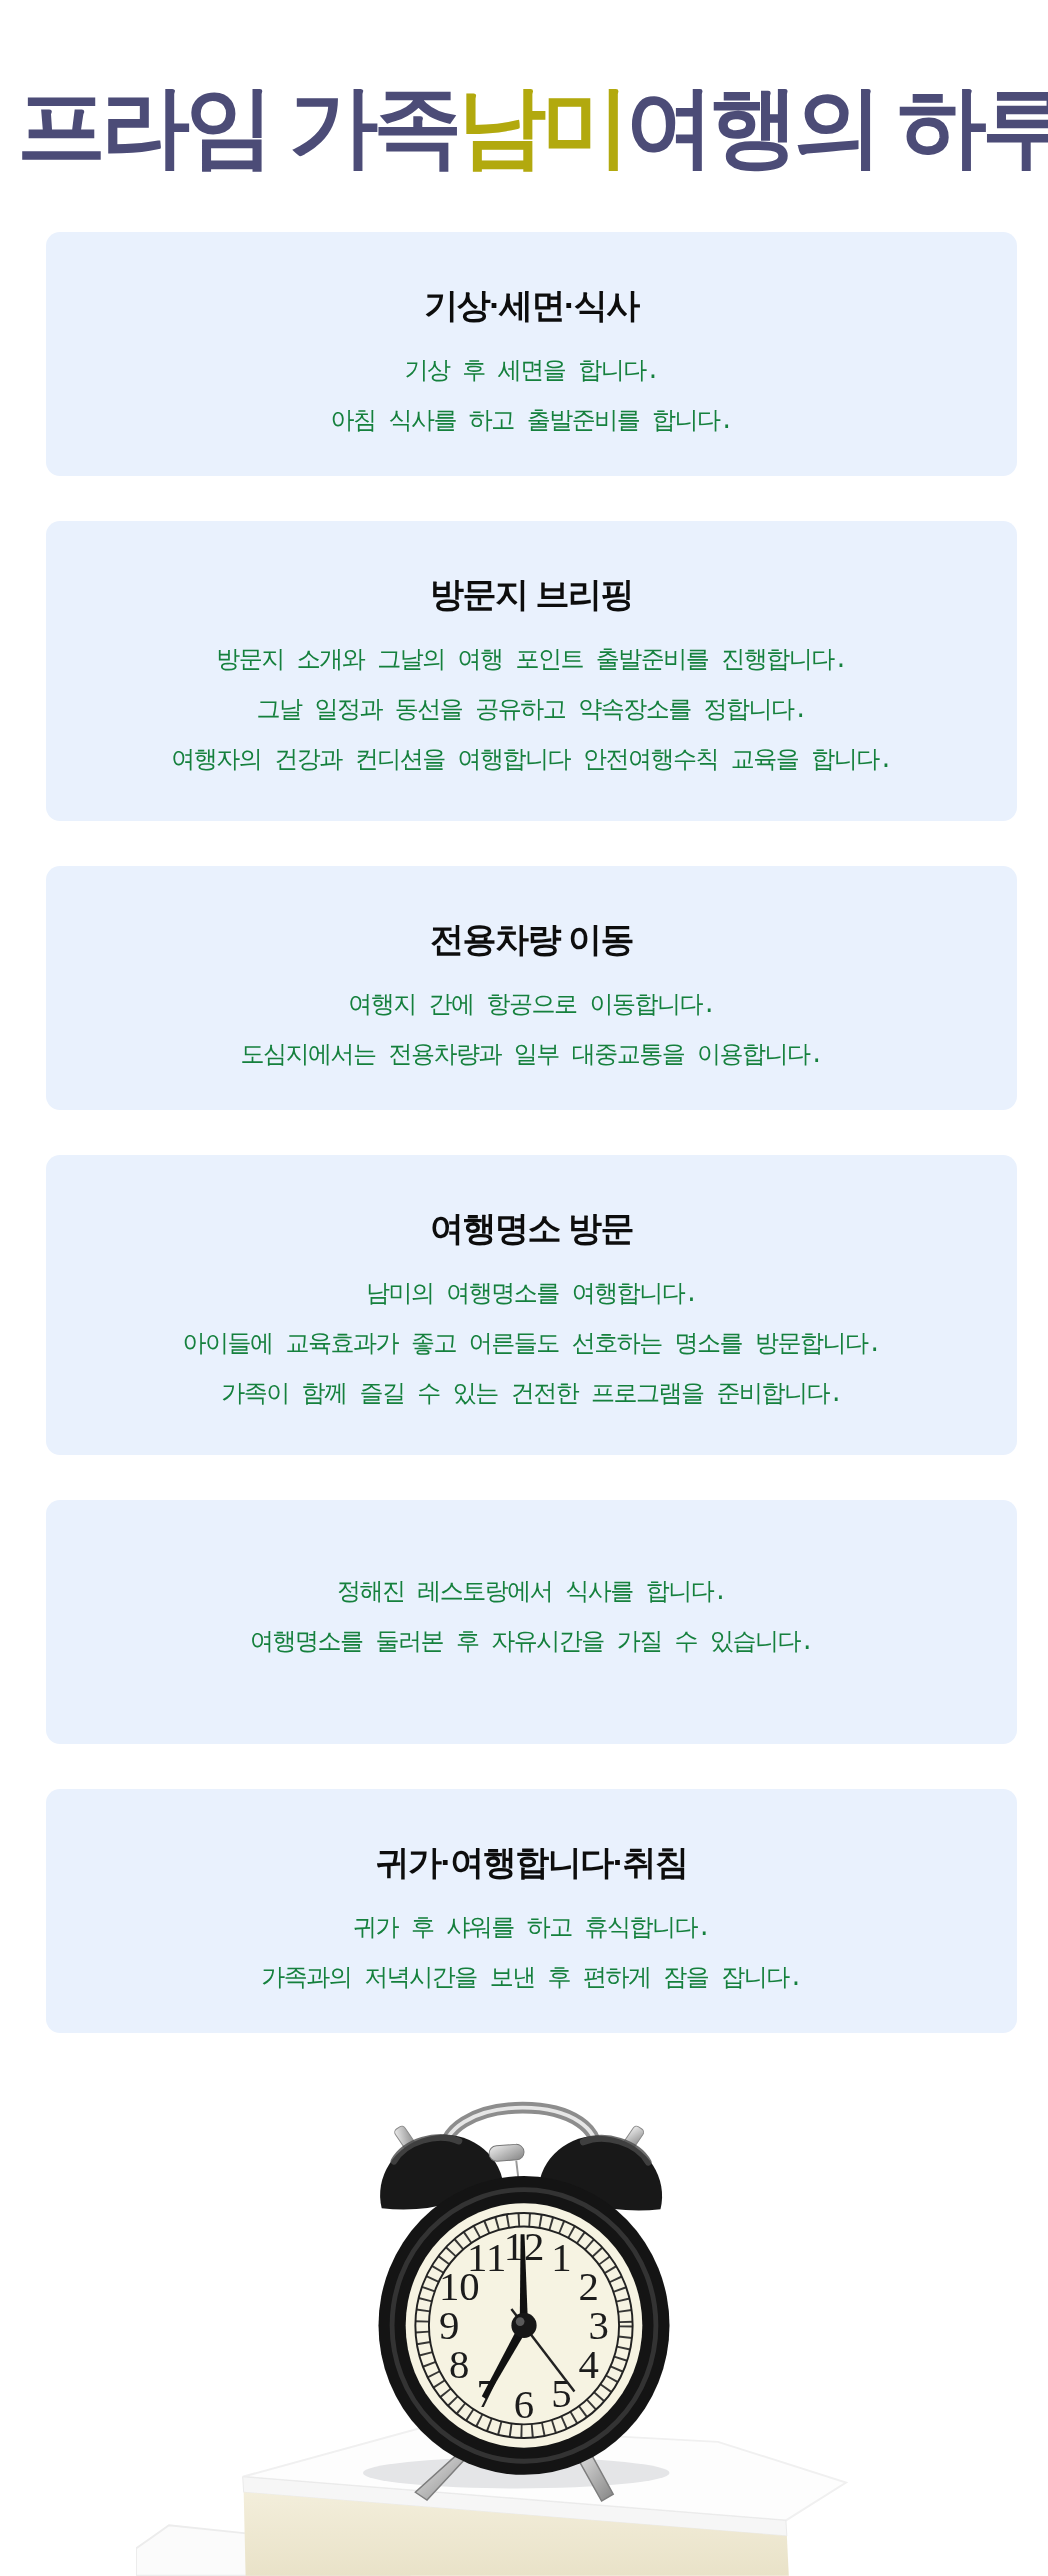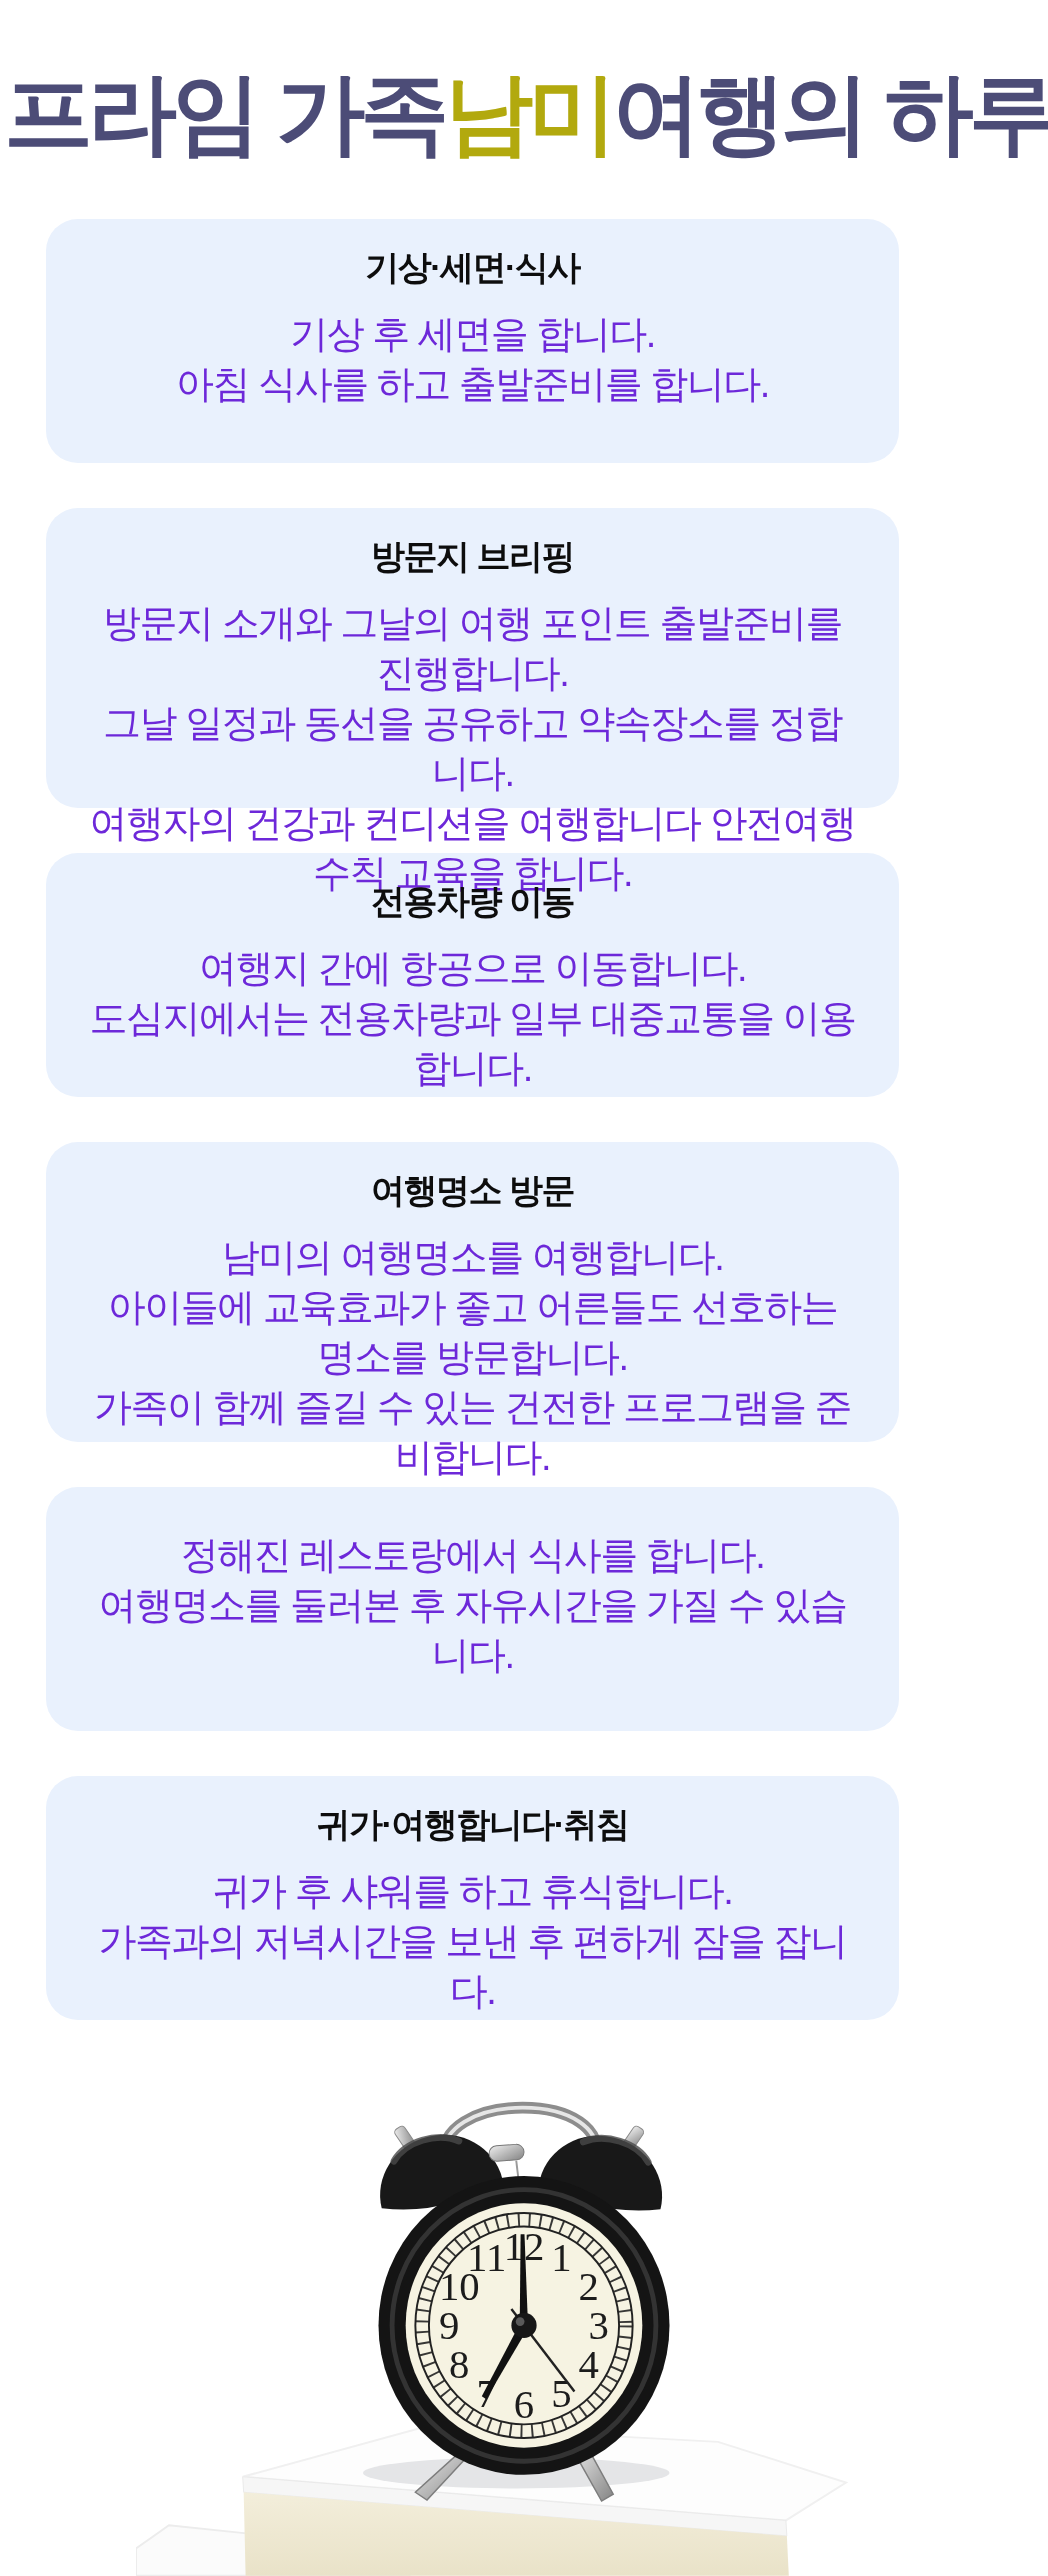--- a/index.html
+++ b/index.html
@@ -6,60 +6,61 @@
   .page{
     position:relative;
     width:1048px;height:2576px;
     margin:0 auto;
     background:#ffffff;
     overflow:hidden;
     font-family:"Liberation Sans","DejaVu Sans",sans-serif;
   }
   
   .title{
-    margin:4px;
+    margin:17px;
     padding-top:54px;
     font-size:89px;
     line-height:111px;
     font-weight:900;
     letter-spacing:-4.9px;
     text-align:center;
     color:#4c4c77;
     white-space:nowrap;
   }
   .title .hl{color:#b2a90e;}
   
   .cards{margin:50px 46px 0;}
   .card{
     box-sizing:border-box;
-    width:853px;
+    width:971px;
     background:#e9f1fd;
-    border-radius:32px;
-    padding:25px 39px 0;
+    border-radius:14px;
+    padding:50px 39px 0;
     margin-bottom:45px;
     text-align:center;
   }
   .card.lines-2{height:244px;}
   .card.lines-3{height:300px;}
   .card h2{
     margin:0;
     font-size:34px;
     line-height:47px;
     font-weight:800;
     letter-spacing:-1.5px;
     color:#0d0d0d;
   }
   .card .body{margin-top:17.5px;}
   .card .body p{
     margin:0;
-    font-size:38px;
+    font-size:24px;
     line-height:50px;
     font-weight:400;
     letter-spacing:-1.5px;
-    color:#6d28d9;
+    color:#15803d;
+    font-family:Liberation Mono, monospace;
   }
   
   .clock-figure{
     position:absolute;
     left:136px;top:2071px;
     width:776px;height:505px;
   }
   .clock-figure svg{display:block;width:776px;height:505px;}
   .serif-num{
     font-family:"Liberation Serif","DejaVu Serif",serif;

